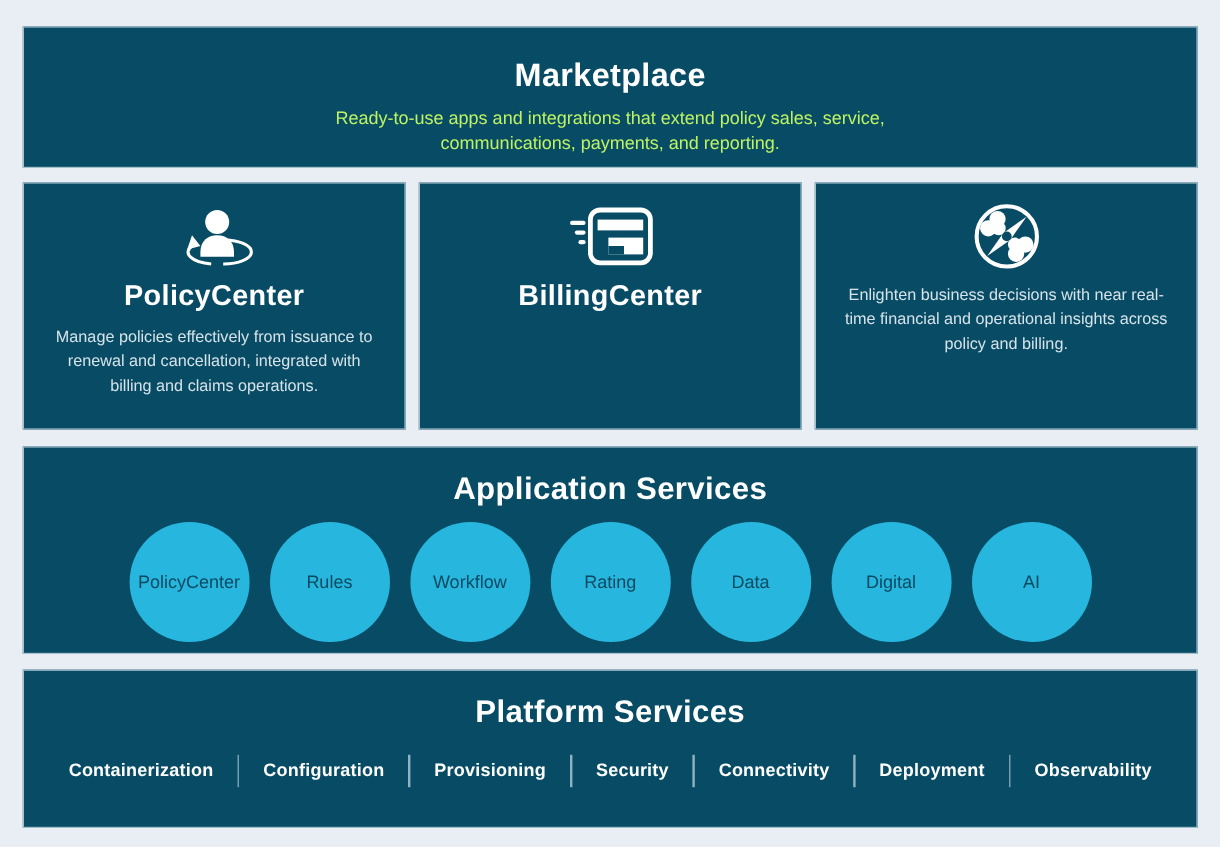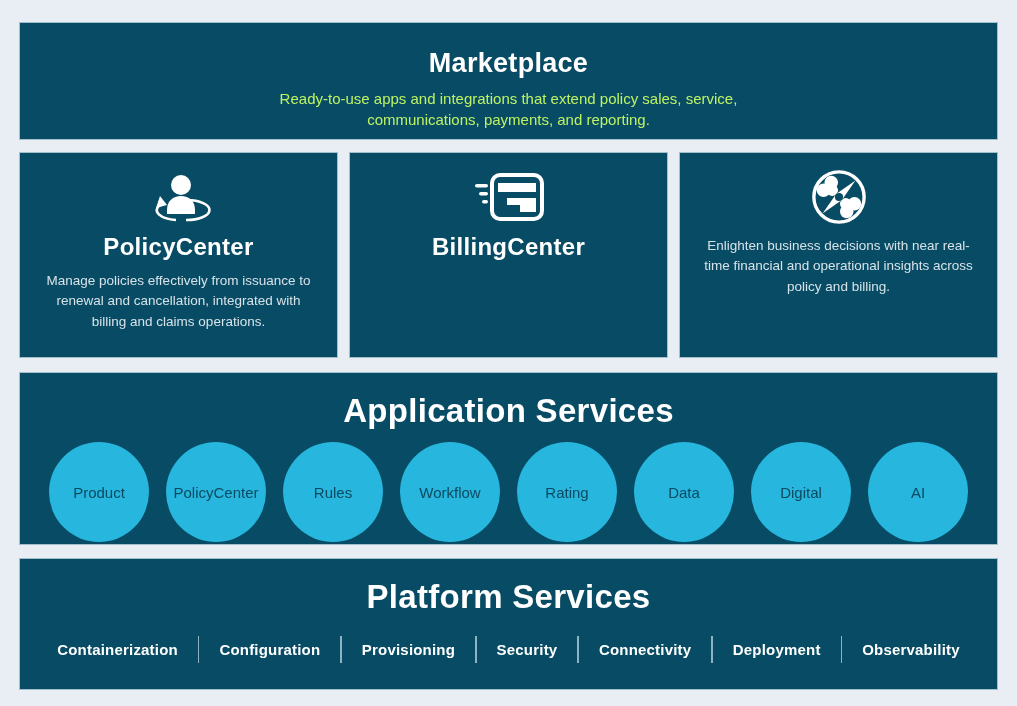--- a/index.html
+++ b/index.html
@@ -25,21 +25,21 @@
     text-align:center; color:#ffffff; padding-top:15px;
   }
   .card .icon { height:58px; display:flex; align-items:center; justify-content:center; }
   .card .card-title { font-size:24px; font-weight:700; letter-spacing:.3px; margin-top:7px; }
   .card .card-desc {
     font-size:13.5px; line-height:1.5; color:#D7E2E9;
     margin:10px auto 0; max-width:282px;
   }
   
   .band-app { top:372px; height:173px; }
-  .section-title { font-size:33px; font-weight:700; letter-spacing:.3px; }
+  .section-title { font-size:26px; font-weight:700; letter-spacing:.3px; }
   .band-app .section-title { margin-top:19px; }
   .circles { display:flex; justify-content:center; gap:17px; margin-top:12px; }
   .circle {
     width:100px; height:100px; border-radius:50%; background:#26B6DE;
     display:flex; align-items:center; justify-content:center;
     color:#0B4A61; font-size:15px;
   }
   
   .band-platform { top:558px; height:132px; }
   .band-platform .section-title { margin-top:19px; }
@@ -108,23 +108,20 @@
       </div>
       <div class="card-desc">Enlighten business decisions with near real-time financial and operational insights across policy and billing.</div>
     </div>
 
   </div>
 
   <div class="band band-app">
     <div class="section-title">Application Services</div>
     <div class="circles">
       <div class="circle">
-          <span>Product</span>
-        </div>
-      <div class="circle">
           <span>PolicyCenter</span>
         </div>
       <div class="circle">
           <span>Rules</span>
         </div>
       <div class="circle">
           <span>Workflow</span>
         </div>
       <div class="circle">
           <span>Rating</span>

